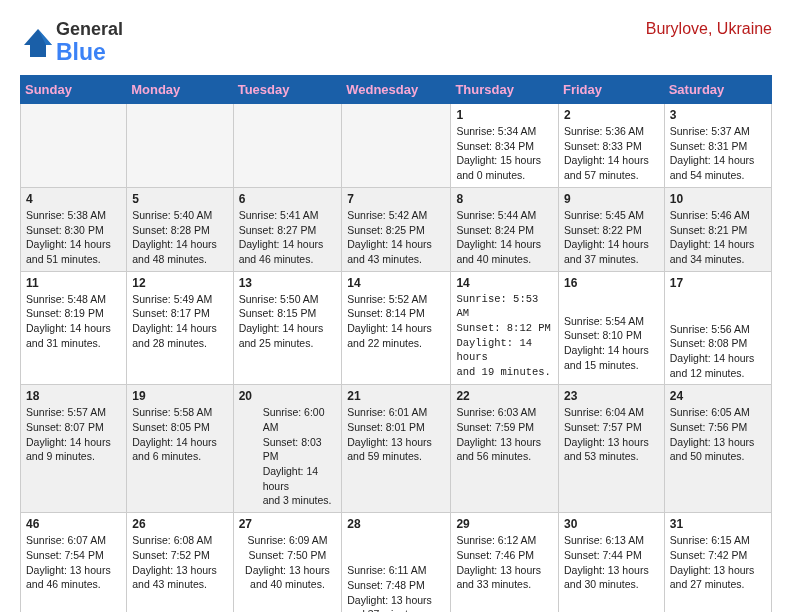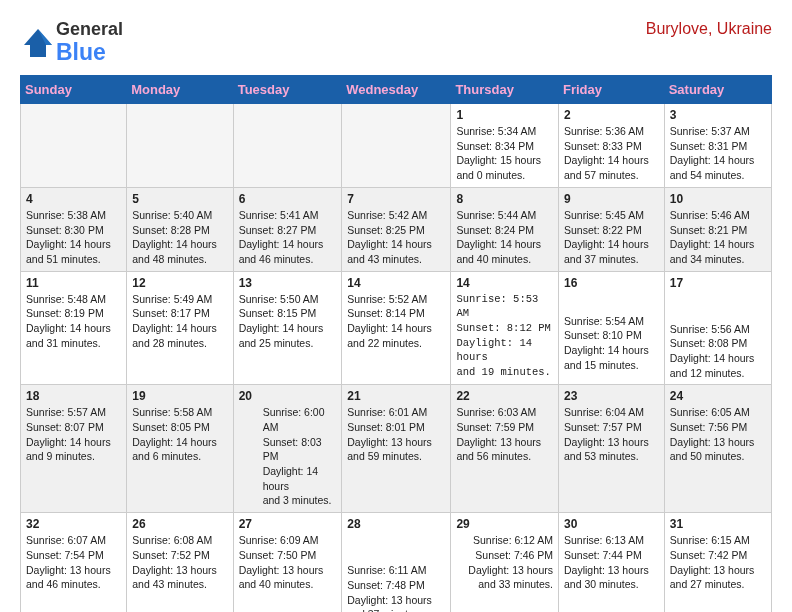--- a/index.html
+++ b/index.html
@@ -296,50 +296,50 @@
         <td class="shaded">
           <span class="day-num">24</span>
           <div class="day-info" style="white-space: pre-line;">Sunrise: 6:05 AM
 Sunset: 7:56 PM
 Daylight: 13 hours
 and 50 minutes.</div>
         </td>
       </tr>
       <tr>
         <td>
-          <span class="day-num">32</span>
+          <span class="day-num">46</span>
           <div class="day-info" style="white-space: pre-line;">Sunrise: 6:07 AM
 Sunset: 7:54 PM
 Daylight: 13 hours
 and 46 minutes.</div>
         </td>
         <td>
           <span class="day-num">26</span>
           <div class="day-info" style="white-space: pre-line;">Sunrise: 6:08 AM
 Sunset: 7:52 PM
 Daylight: 13 hours
 and 43 minutes.</div>
         </td>
         <td>
           <span class="day-num">27</span>
-          <div class="day-info" style="white-space: pre-line;">Sunrise: 6:09 AM
+          <div class="day-info" style="white-space: pre-line; text-align: center;">Sunrise: 6:09 AM
 Sunset: 7:50 PM
 Daylight: 13 hours
 and 40 minutes.</div>
         </td>
         <td>
           <span class="day-num">28</span>
           <div class="day-info" style="white-space: pre-line; margin-top: 32px;">Sunrise: 6:11 AM
 Sunset: 7:48 PM
 Daylight: 13 hours
 and 37 minutes.</div>
         </td>
         <td>
           <span class="day-num">29</span>
-          <div class="day-info" style="white-space: pre-line; text-align: right;">Sunrise: 6:12 AM
+          <div class="day-info" style="white-space: pre-line;">Sunrise: 6:12 AM
 Sunset: 7:46 PM
 Daylight: 13 hours
 and 33 minutes.</div>
         </td>
         <td>
           <span class="day-num">30</span>
           <div class="day-info" style="white-space: pre-line;">Sunrise: 6:13 AM
 Sunset: 7:44 PM
 Daylight: 13 hours
 and 30 minutes.</div>

